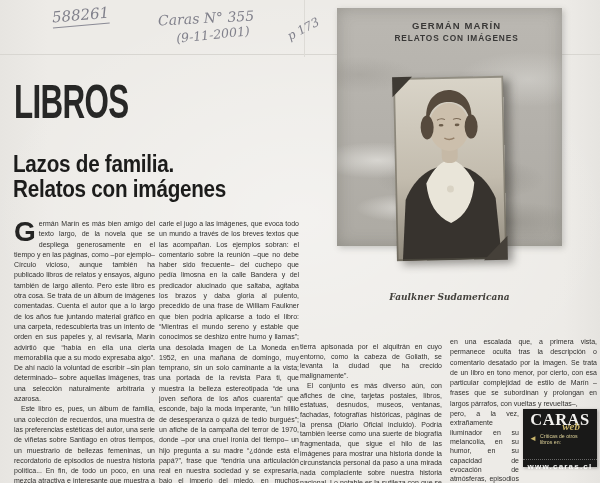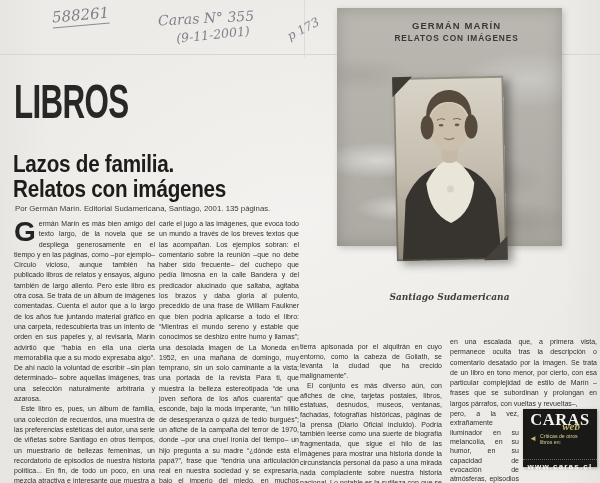--- a/index.html
+++ b/index.html
@@ -89,21 +89,20 @@
 
   <div class="abs rule-top"></div>
   <div class="abs crease"></div>
 
   <div class="abs section-title">LIBROS</div>
 
   <div class="abs art-title">
     <div>Lazos de familia.</div>
     <div>Relatos con imágenes</div>
   </div>
-  <div class="abs art-credit">Por Germán Marín. Editorial Sudamericana, Santiago, 2001. 135 páginas.</div>
 
   <div class="textcol" id="col1">
     <p><span class="dropcap">G</span><span>ermán Marín es más bien amigo del texto largo, de la novela que se despliega generosamente en el tiempo y en las páginas, como –por ejemplo– Círculo vicioso, aunque también ha publicado libros de relatos y ensayos, alguno también de largo aliento. Pero este libro es otra cosa. Se trata de un álbum de imágenes comentadas. Cuenta el autor que a lo largo de los años fue juntando material gráfico en una carpeta, redescubierta tras un intento de orden en sus papeles y, al revisarla, Marín advirtió que “había en ella una cierta memorabilia que a su modo expresaba algo”. De ahí nació la voluntad de escribir –sin plan determinado– sobre aquellas imágenes, tras una selección naturalmente arbitraria y azarosa.</span></p>
     <p class="indent">Este libro es, pues, un álbum de familia, una colección de recuerdos, una muestra de las preferencias estéticas del autor, una serie de viñetas sobre Santiago en otros tiempos, un muestrario de bellezas femeninas, un recordatorio de episodios de nuestra historia política... En fin, de todo un poco, en una mezcla atractiva e interesante que muestra a Marín en una de sus mejores facetas. El observador atento, capaz de sa-</p>
   </div>
   <div class="textcol" id="col2">
     <p>carle el jugo a las imágenes, que evoca todo un mundo a través de los breves textos que las acompañan. Los ejemplos sobran: el comentario sobre la reunión –que no debe haber sido frecuente– del cuchepo que pedía limosna en la calle Bandera y del predicador alucinado que saltaba, agitaba los brazos y daba gloria al pulento, precedido de una frase de William Faulkner que bien podría aplicarse a todo el libro: “Mientras el mundo sereno y estable que conocimos se deshizo entre humo y llamas”; una desolada imagen de La Moneda en 1952, en una mañana de domingo, muy temprano, sin un solo caminante a la vista; una portada de la revista Para ti, que muestra la belleza estereotipada “de una joven señora de los años cuarenta” que esconde, bajo la moda imperante, “un hilillo de desesperanza o quizá de tedio burgués”; un afiche de la campaña del terror de 1970, donde –por una cruel ironía del tiempo– un hijo pregunta a su madre “¿dónde está el papá?”, frase que “tendría una articulación real en nuestra sociedad y se expresaría, bajo el imperio del miedo, en muchos hogares”; la imagen, plena de nostalgia, de la laguna que estaba frente al Museo de Bellas Artes, reemplazada por “esa</p>
   </div>
   <div class="textcol" id="col3">
     <p>tierra apisonada por el alquitrán en cuyo entorno, como la cabeza de Goliath, se levanta la ciudad que ha crecido malignamente”.</p>
@@ -139,21 +138,21 @@
         <ellipse cx="77" cy="50" rx="6.5" ry="12" fill="#564a3d"></ellipse>
         <ellipse cx="47" cy="48" rx="2.4" ry="1.3" fill="#6b5c4a"></ellipse>
         <ellipse cx="63" cy="48" rx="2.4" ry="1.3" fill="#6b5c4a"></ellipse>
         <path d="M43,43 q4,-2.5 8,-0.5 M59,42.5 q4,-2 8,0.5" stroke="#7b6a57" stroke-width="1" fill="none"></path>
         <path d="M50,61 q5,3 10,0" stroke="#96816a" stroke-width="1.4" fill="none"></path>
         <rect x="0.5" y="0.5" width="109" height="182" fill="none" stroke="rgba(88,83,73,0.55)" stroke-width="2.5"></rect>
       </svg>
       <div class="corner-tl"></div>
       <div class="corner-br"></div>
     </div>
-    <div class="cover-publisher">Santiago Sudamericana</div>
+    <div class="cover-publisher">Faulkner Sudamericana</div>
   </div>
 
   <div class="abs caras-box">
     <div class="caras-brand">CARAS</div>
     <div class="caras-webword">web</div>
     <div class="caras-tagline-row">
       <span class="caras-arrow">◄</span>
       <span class="caras-tagline">Críticas de otros libros en:</span>
     </div>
     <div class="caras-url">www.caras.cl</div>

